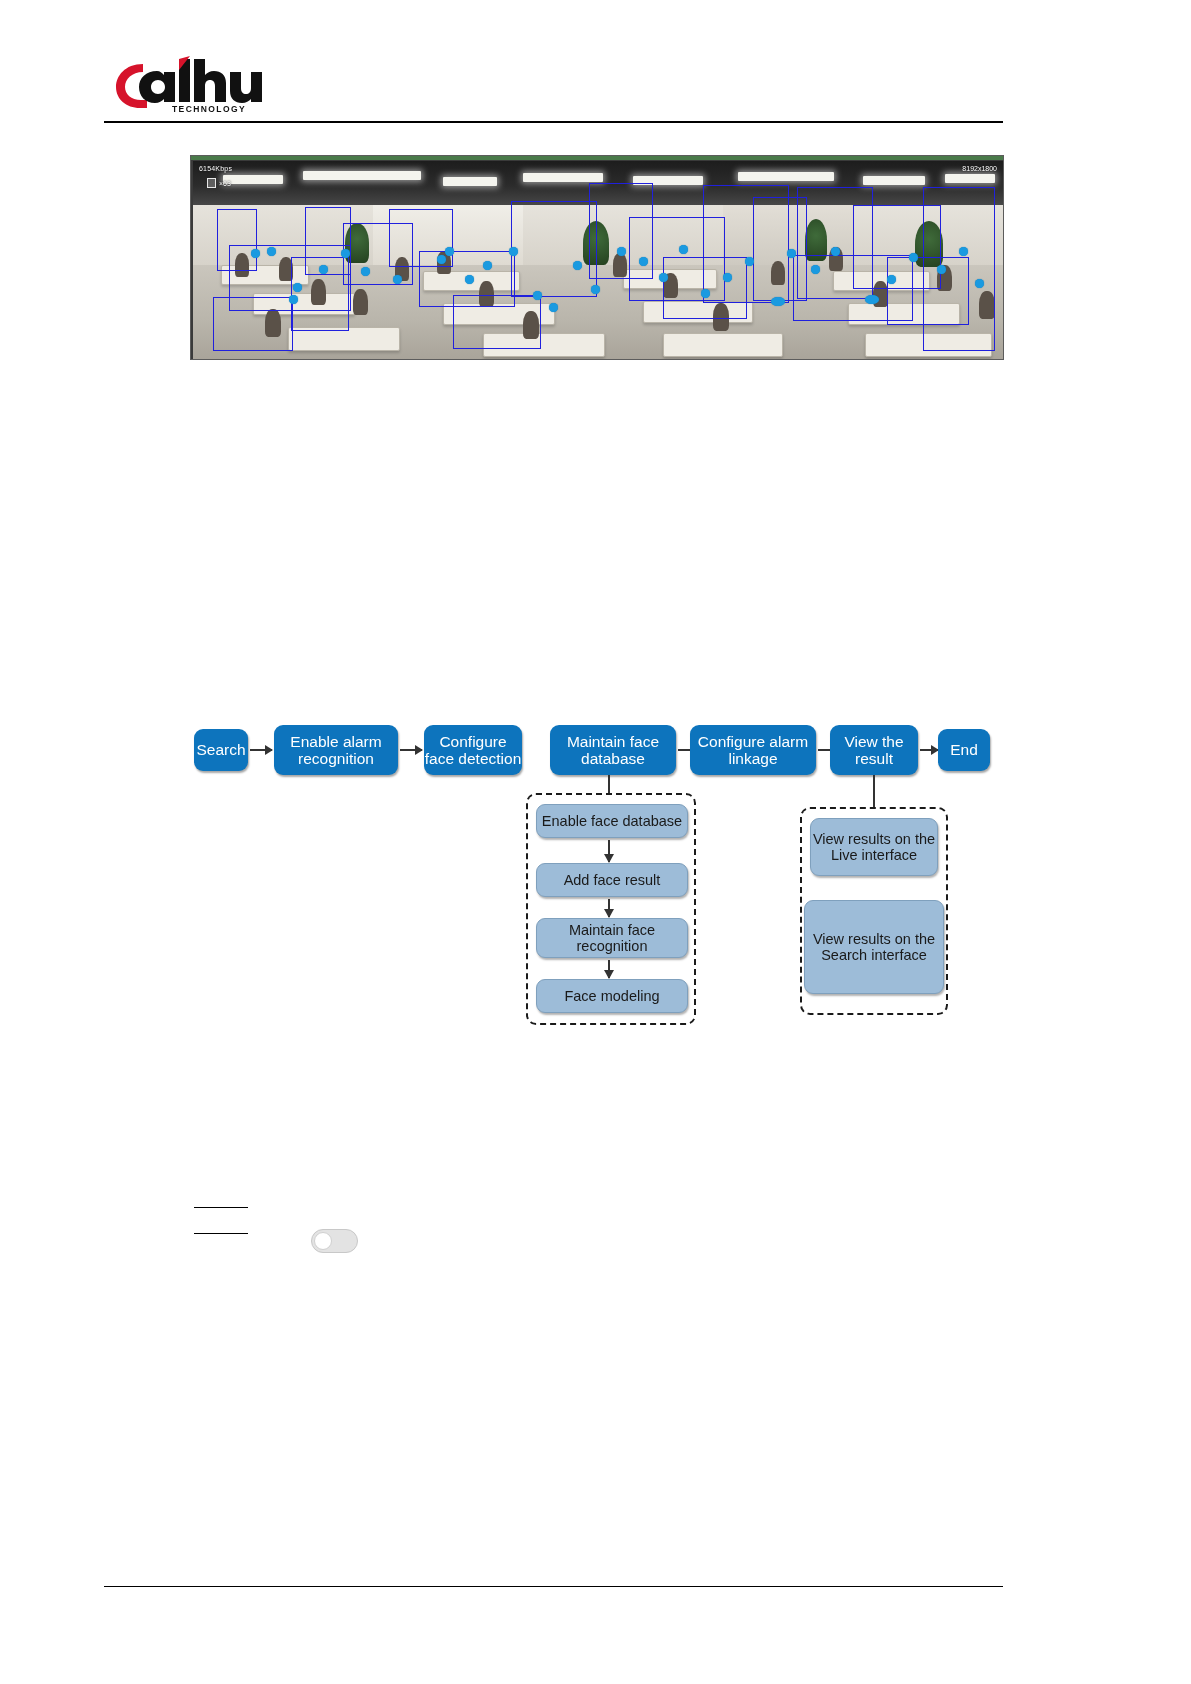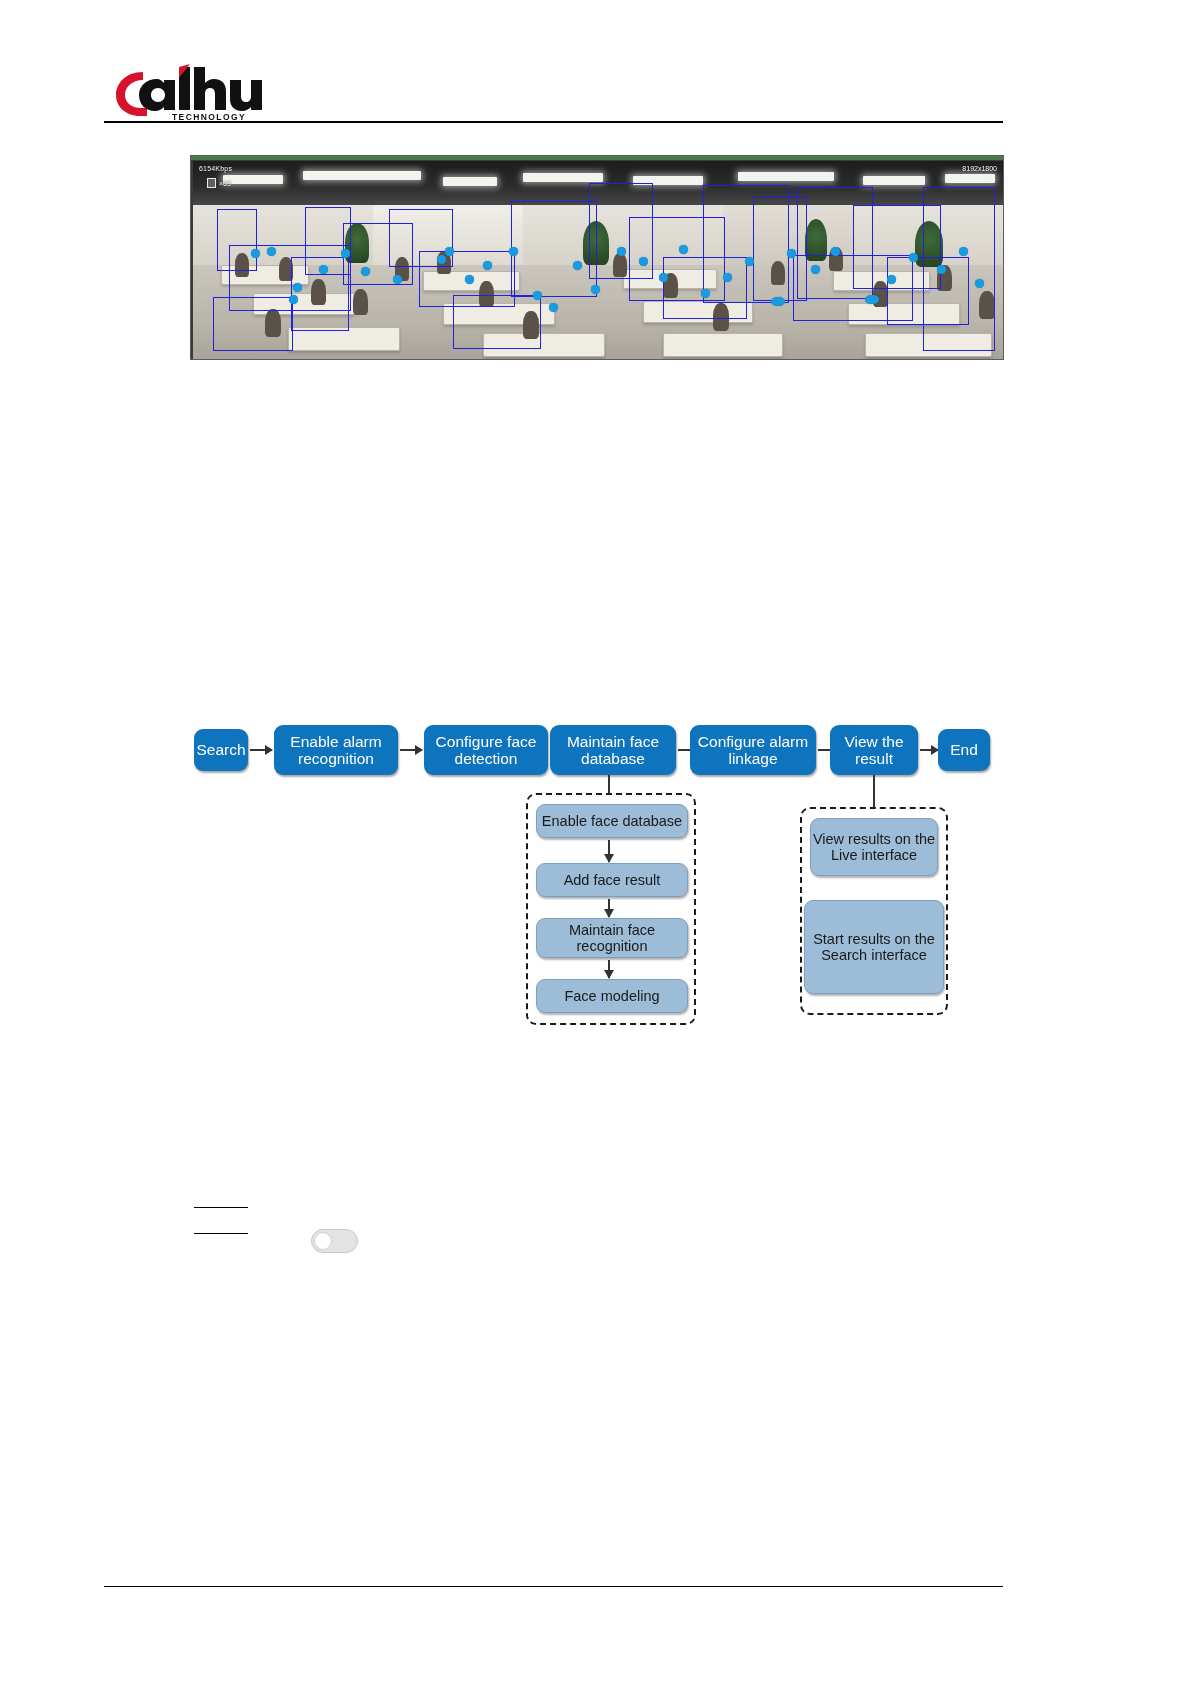--- a/index.html
+++ b/index.html
@@ -23,21 +23,21 @@
   .header {
     position: absolute;
     left: 0;
     top: 0;
     width: 1191px;
     height: 126px;
   }
   .logo-wrap {
     position: absolute;
     left: 113px;
-    top: 64px;
+    top: 56px;
     width: 150px;
     height: 58px;
   }
   .logo-svg { display: block; }
   .header-rule {
     position: absolute;
     left: 104px;
     top: 121px;
     width: 899px;
     height: 2px;
@@ -469,21 +469,21 @@
     </div>
 
     <div class="arrow-h" style="left:250px; top:49px; width:22px;"></div>
 
     <div class="node main" style="left:274px; top:25px; width:124px; height:50px;">
       <span>Enable alarm recognition</span>
     </div>
 
     <div class="arrow-h" style="left:400px; top:49px; width:22px;"></div>
 
-    <div class="node main" style="left:424px; top:25px; width:124px; height:50px;">
+    <div class="node main" style="left:424px; top:25px; width:98px; height:50px;">
       <span>Configure face detection</span>
     </div>
 
     <div class="arrow-h" style="left:550px; top:49px; width:22px;"></div>
 
     <div class="node main" style="left:550px; top:25px; width:126px; height:50px;">
       <span>Maintain face database</span>
     </div>
 
     <div class="arrow-h" style="left:678px; top:49px; width:22px;"></div>
@@ -532,21 +532,21 @@
 
     <div class="conn-plain" style="left:873px; top:75px; width:2px; height:34px;"></div>
 
     <div class="dash-group" style="left:800px; top:107px; width:148px; height:208px;"></div>
 
     <div class="node sub" style="left:810px; top:118px; width:128px; height:58px;">
       <span>View results on the Live interface</span>
     </div>
 
     <div class="node sub" style="left:804px; top:200px; width:140px; height:94px;">
-      <span>Start results on the Search interface</span>
+      <span>View results on the Search interface</span>
     </div>
   </div>
 
 
   <div class="proc-line" style="left:194px; top:1207px; width:54px;"></div>
   <div class="proc-line" style="left:194px; top:1233px; width:54px;"></div>
 
   <div class="toggle">
     <div class="toggle-knob"></div>
   </div>

